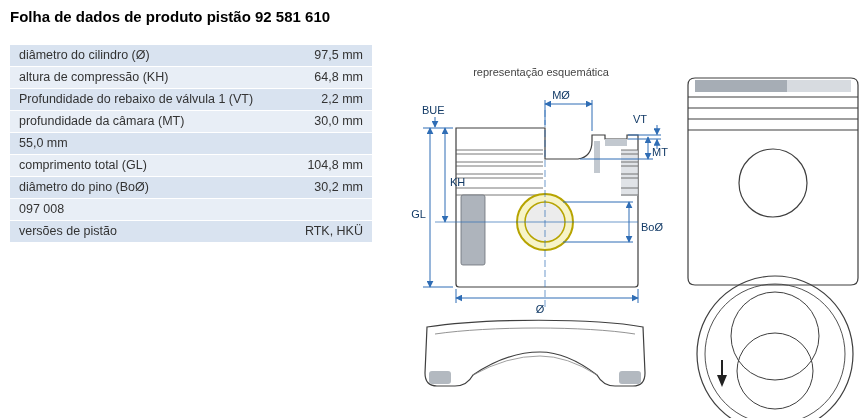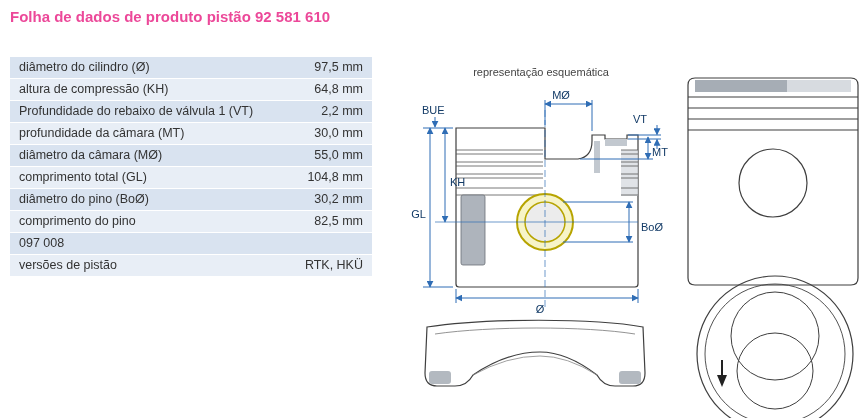--- a/index.html
+++ b/index.html
@@ -4,24 +4,24 @@
 <style>
   html,body{margin:0;padding:0;}
   body{
     width:866px;height:418px;position:relative;overflow:hidden;
     background:#ffffff;
     font-family:"Liberation Sans","DejaVu Sans",sans-serif;
     color:#333;
   }
   .page-title{
     position:absolute;left:10px;top:8px;
-    font-size:15px;font-weight:bold;color:#ec4899;
+    font-size:15px;font-weight:bold;color:#000000;
   }
   .spec-table{
-    position:absolute;left:10px;top:45px;width:362px;margin-top:12px;
+    position:absolute;left:10px;top:45px;width:362px;
   }
   .row{
     display:flex;justify-content:space-between;align-items:center;
     padding:3px 9px;font-size:12.5px;border-bottom:1px solid #ffffff;
     line-height:15px;
   }
   .row:nth-child(odd){background:#d9e3f0;}
   .row:nth-child(even){background:#e8eef6;}
   .row .val{text-align:right;white-space:nowrap;}
   .drawing-area{
@@ -54,34 +54,29 @@
     </div>
   <div class="row">
       <span class="lbl">Profundidade do rebaixo de válvula 1 (VT)</span>
       <span class="val">2,2 mm</span>
     </div>
   <div class="row">
       <span class="lbl">profundidade da câmara (MT)</span>
       <span class="val">30,0 mm</span>
     </div>
   <div class="row">
-      <span class="lbl">diâmetro da câmara (MØ)</span>
       <span class="val">55,0 mm</span>
     </div>
   <div class="row">
       <span class="lbl">comprimento total (GL)</span>
       <span class="val">104,8 mm</span>
     </div>
   <div class="row">
       <span class="lbl">diâmetro do pino (BoØ)</span>
       <span class="val">30,2 mm</span>
-    </div>
-  <div class="row">
-      <span class="lbl">comprimento do pino</span>
-      <span class="val">82,5 mm</span>
     </div>
   <div class="row">
       <span class="val">097 008</span>
     </div>
   <div class="row">
       <span class="lbl">versões de pistão</span>
       <span class="val">RTK, HKÜ</span>
     </div>
 </div>
 

